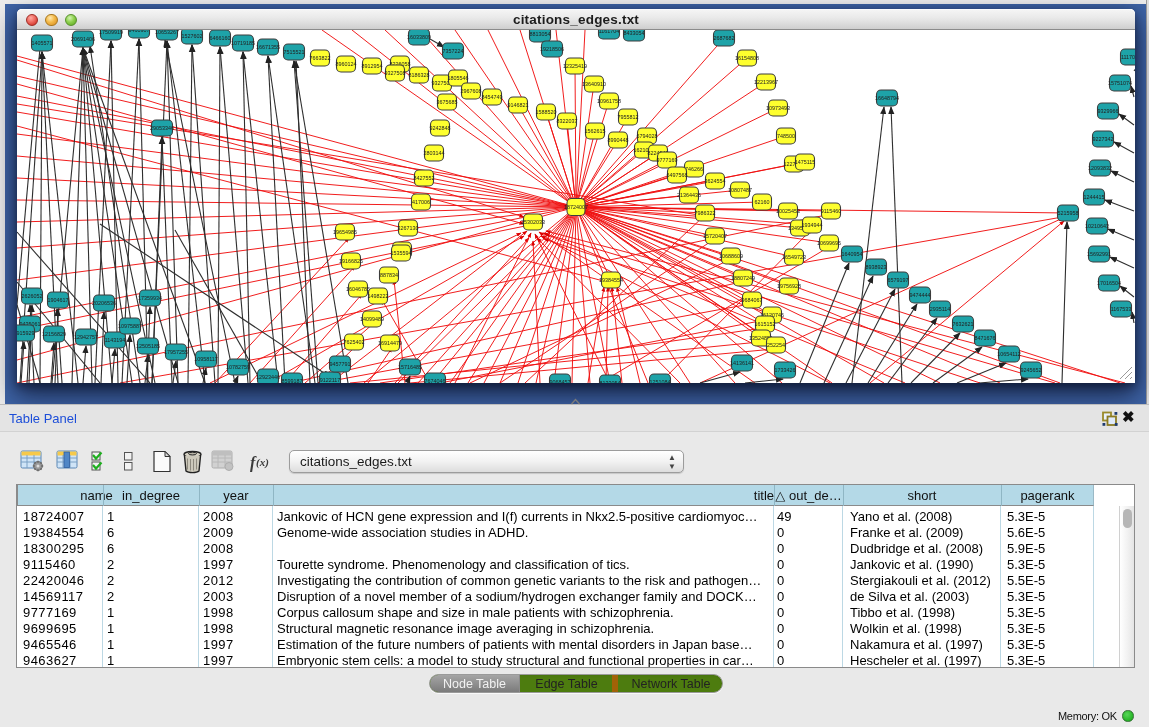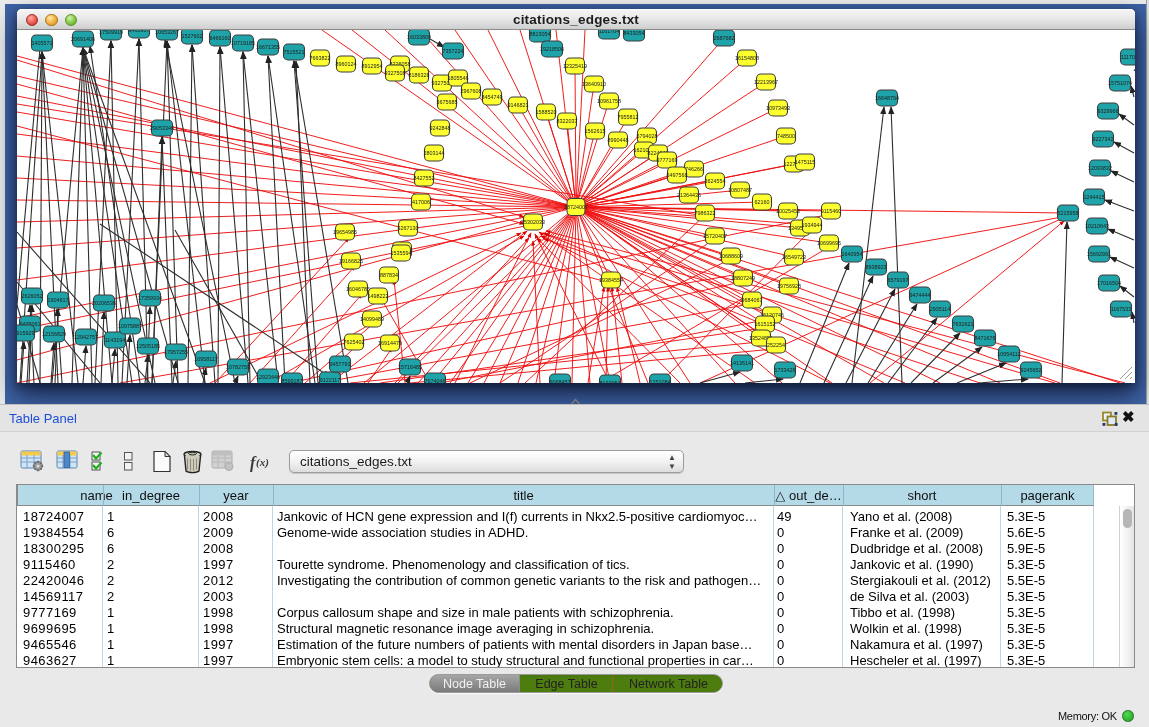--- a/index.html
+++ b/index.html
@@ -31,21 +31,21 @@
 .c-out { left:760px; } .c-short { left:833px; width:155px; } .c-pr { left:990px; }
 #tableborder { position:absolute; left:16px; top:484px; width:1119px; height:184px; border:1px solid #8a8a8a; pointer-events:none; }
 .vline { position:absolute; top:506px; width:1px; height:161px; background:#bcd8e4; }
 #scroll { position:absolute; left:1119px; top:506px; width:15px; height:161px; background:linear-gradient(90deg,#ffffff,#f0f0f0 60%,#e4e4e4); border-left:1px solid #d0d0d0; }
 #thumb { position:absolute; left:2.5px; top:3px; width:9px; height:19px; border-radius:5px; background:#b6b6b6; }
 #tabs { position:absolute; left:429px; top:674px; width:294px; height:19px; border:1px solid #9a9a9a; border-radius:9.5px; background:#4d7c0f;
    box-shadow:0 1px 0 rgba(255,255,255,0.7), inset 0 1px 2px rgba(0,0,0,0.08); overflow:hidden; font-size:12.5px; }
 #tabs div { position:absolute; top:0; height:100%; text-align:center; padding-top:2px; color:#222; font-weight:500; }
 #tab1 { left:0; width:90px; background:linear-gradient(#a5a5a5,#7b7b7b); color:#f2f2f2 !important; border-right:1px solid #8a8a8a; }
 #tab2 { left:91px; width:91px; }
-#tab3 { left:182px; width:112px; border-left:1px solid #a16207; }
+#tab3 { left:182px; width:112px; border-left:6px solid #a16207; }
 #memory { position:absolute; left:1058px; top:710px; font-size:11px; color:#111; letter-spacing:-0.3px; }
 #memdot { position:absolute; left:1122px; top:710px; width:11.5px; height:11.5px; border-radius:50%; background:radial-gradient(circle at 40% 35%, #59d659, #2cba2c 60%, #1f9e1f); border:1px solid #2c6e2c; }
 #caret { position:absolute; left:570px; top:398px; width:11px; height:7px; }
 #floaticon { position:absolute; left:1102px; top:410px; width:16px; height:16px; }
 #closex { position:absolute; left:1122px; top:408px; font-size:15px; font-weight:bold; color:#111; }
 </style></head>
 <body>
 <div id="stage">
   <div id="desktop"></div>
   <div id="rightline"></div>
@@ -911,21 +911,21 @@
  <text x="256" y="466" font-family="Liberation Serif, serif" font-style="italic" font-weight="bold" font-size="11" fill="#3a3a3a">(x)</text>
 </svg>
   <div id="combo">
       <span class="lbl">citations_edges.txt</span>
       <span class="arr">▲<br>▼</span>
     </div>
   <div id="thead">
     <span style="left:8px;width:85px;margin-left:28px;">name</span>
     <span style="left:85px;width:96px;">in_degree</span>
     <span style="left:181px;width:74px;">year</span>
-    <span style="left:255px;width:501px;">title</span>
+    <span style="left:255px;width:501px;text-align:right;">title</span>
     <span style="left:756px;width:69px;">△ out_de…</span>
     <span style="left:825px;width:158px;">short</span>
     <span style="left:983px;width:93px;">pagerank</span>
     <div class="hsep" style="left:85px"></div>
       <div class="hsep" style="left:181px"></div>
     <div class="hsep" style="left:255px"></div>
       <div class="hsep" style="left:756px"></div>
     <div class="hsep" style="left:825px"></div>
       <div class="hsep" style="left:983px"></div>
   </div>
@@ -971,20 +971,21 @@
       <span class="c-year">2012</span>
       <span class="c-title">Investigating the contribution of common genetic variants to the risk and pathogen…</span>
       <span class="c-out">0</span>
       <span class="c-short">Stergiakouli et al. (2012)</span>
       <span class="c-pr">5.5E‑5</span>
     </div>
 <div class="trow" style="top:588px">
 <span class="c-name">14569117</span>
       <span class="c-deg">2</span>
       <span class="c-year">2003</span>
+      <span class="c-title">Disruption of a novel member of a sodium/hydrogen exchanger family and DOCK…</span>
       <span class="c-out">0</span>
       <span class="c-short">de Silva et al. (2003)</span>
       <span class="c-pr">5.3E‑5</span>
     </div>
 <div class="trow" style="top:604px">
 <span class="c-name">9777169</span>
       <span class="c-deg">1</span>
       <span class="c-year">1998</span>
       <span class="c-title">Corpus callosum shape and size in male patients with schizophrenia.</span>
       <span class="c-out">0</span>

